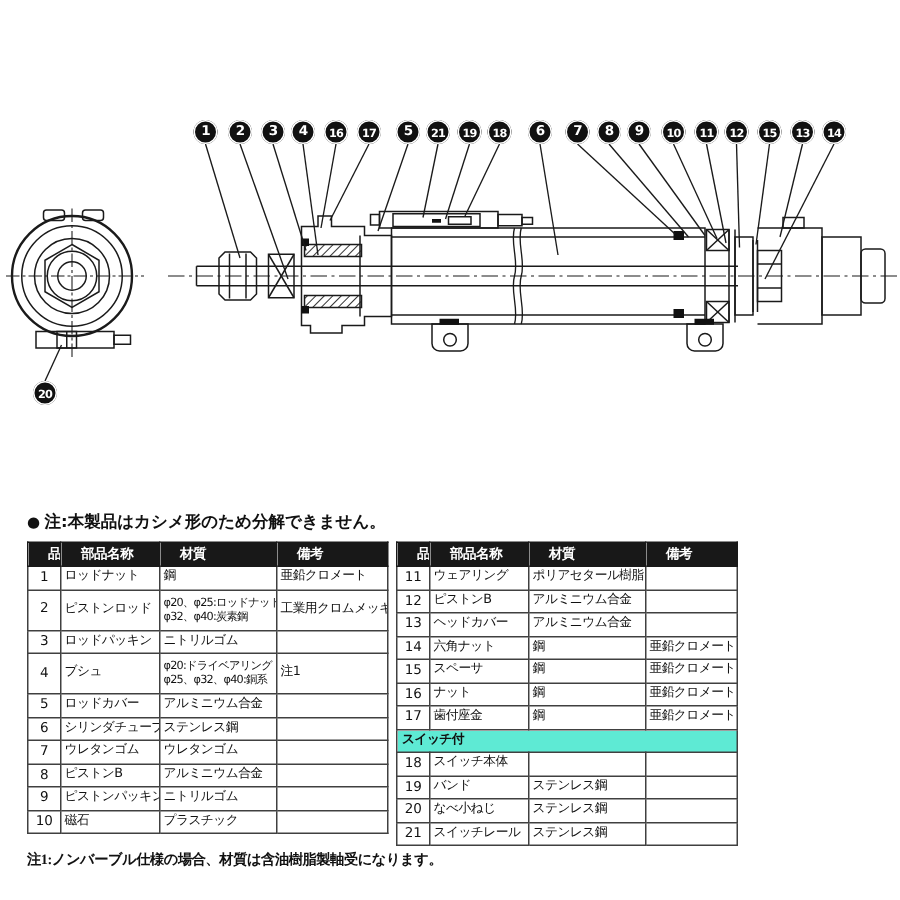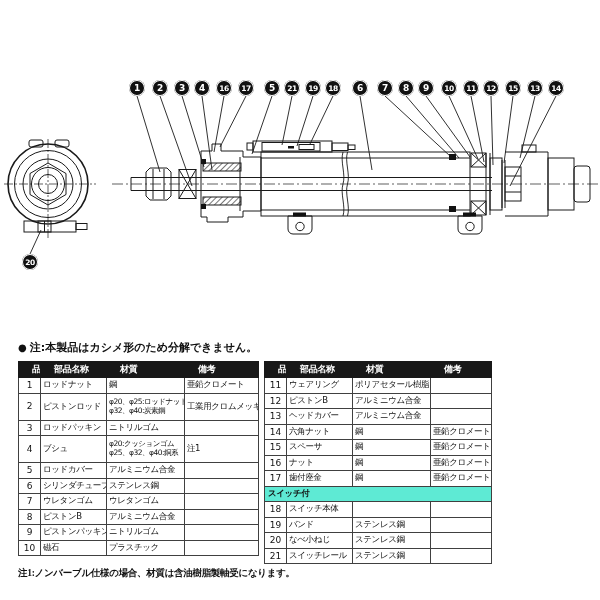--- a/index.html
+++ b/index.html
@@ -231,21 +231,21 @@
           <tr>
             <td class="no">3</td>
             <td>ロッドパッキン</td>
             <td>ニトリルゴム</td>
             <td></td>
           </tr>
           <tr class="tall">
             <td class="no">4</td>
             <td>ブシュ</td>
             <td class="mat2">
-              <div>φ20:クッションゴム</div>
+              <div>φ20:ドライベアリング</div>
               <div>φ25、φ32、φ40:銅系</div>
             </td>
             <td>注1</td>
           </tr>
           <tr>
             <td class="no">5</td>
             <td>ロッドカバー</td>
             <td>アルミニウム合金</td>
             <td></td>
           </tr>

